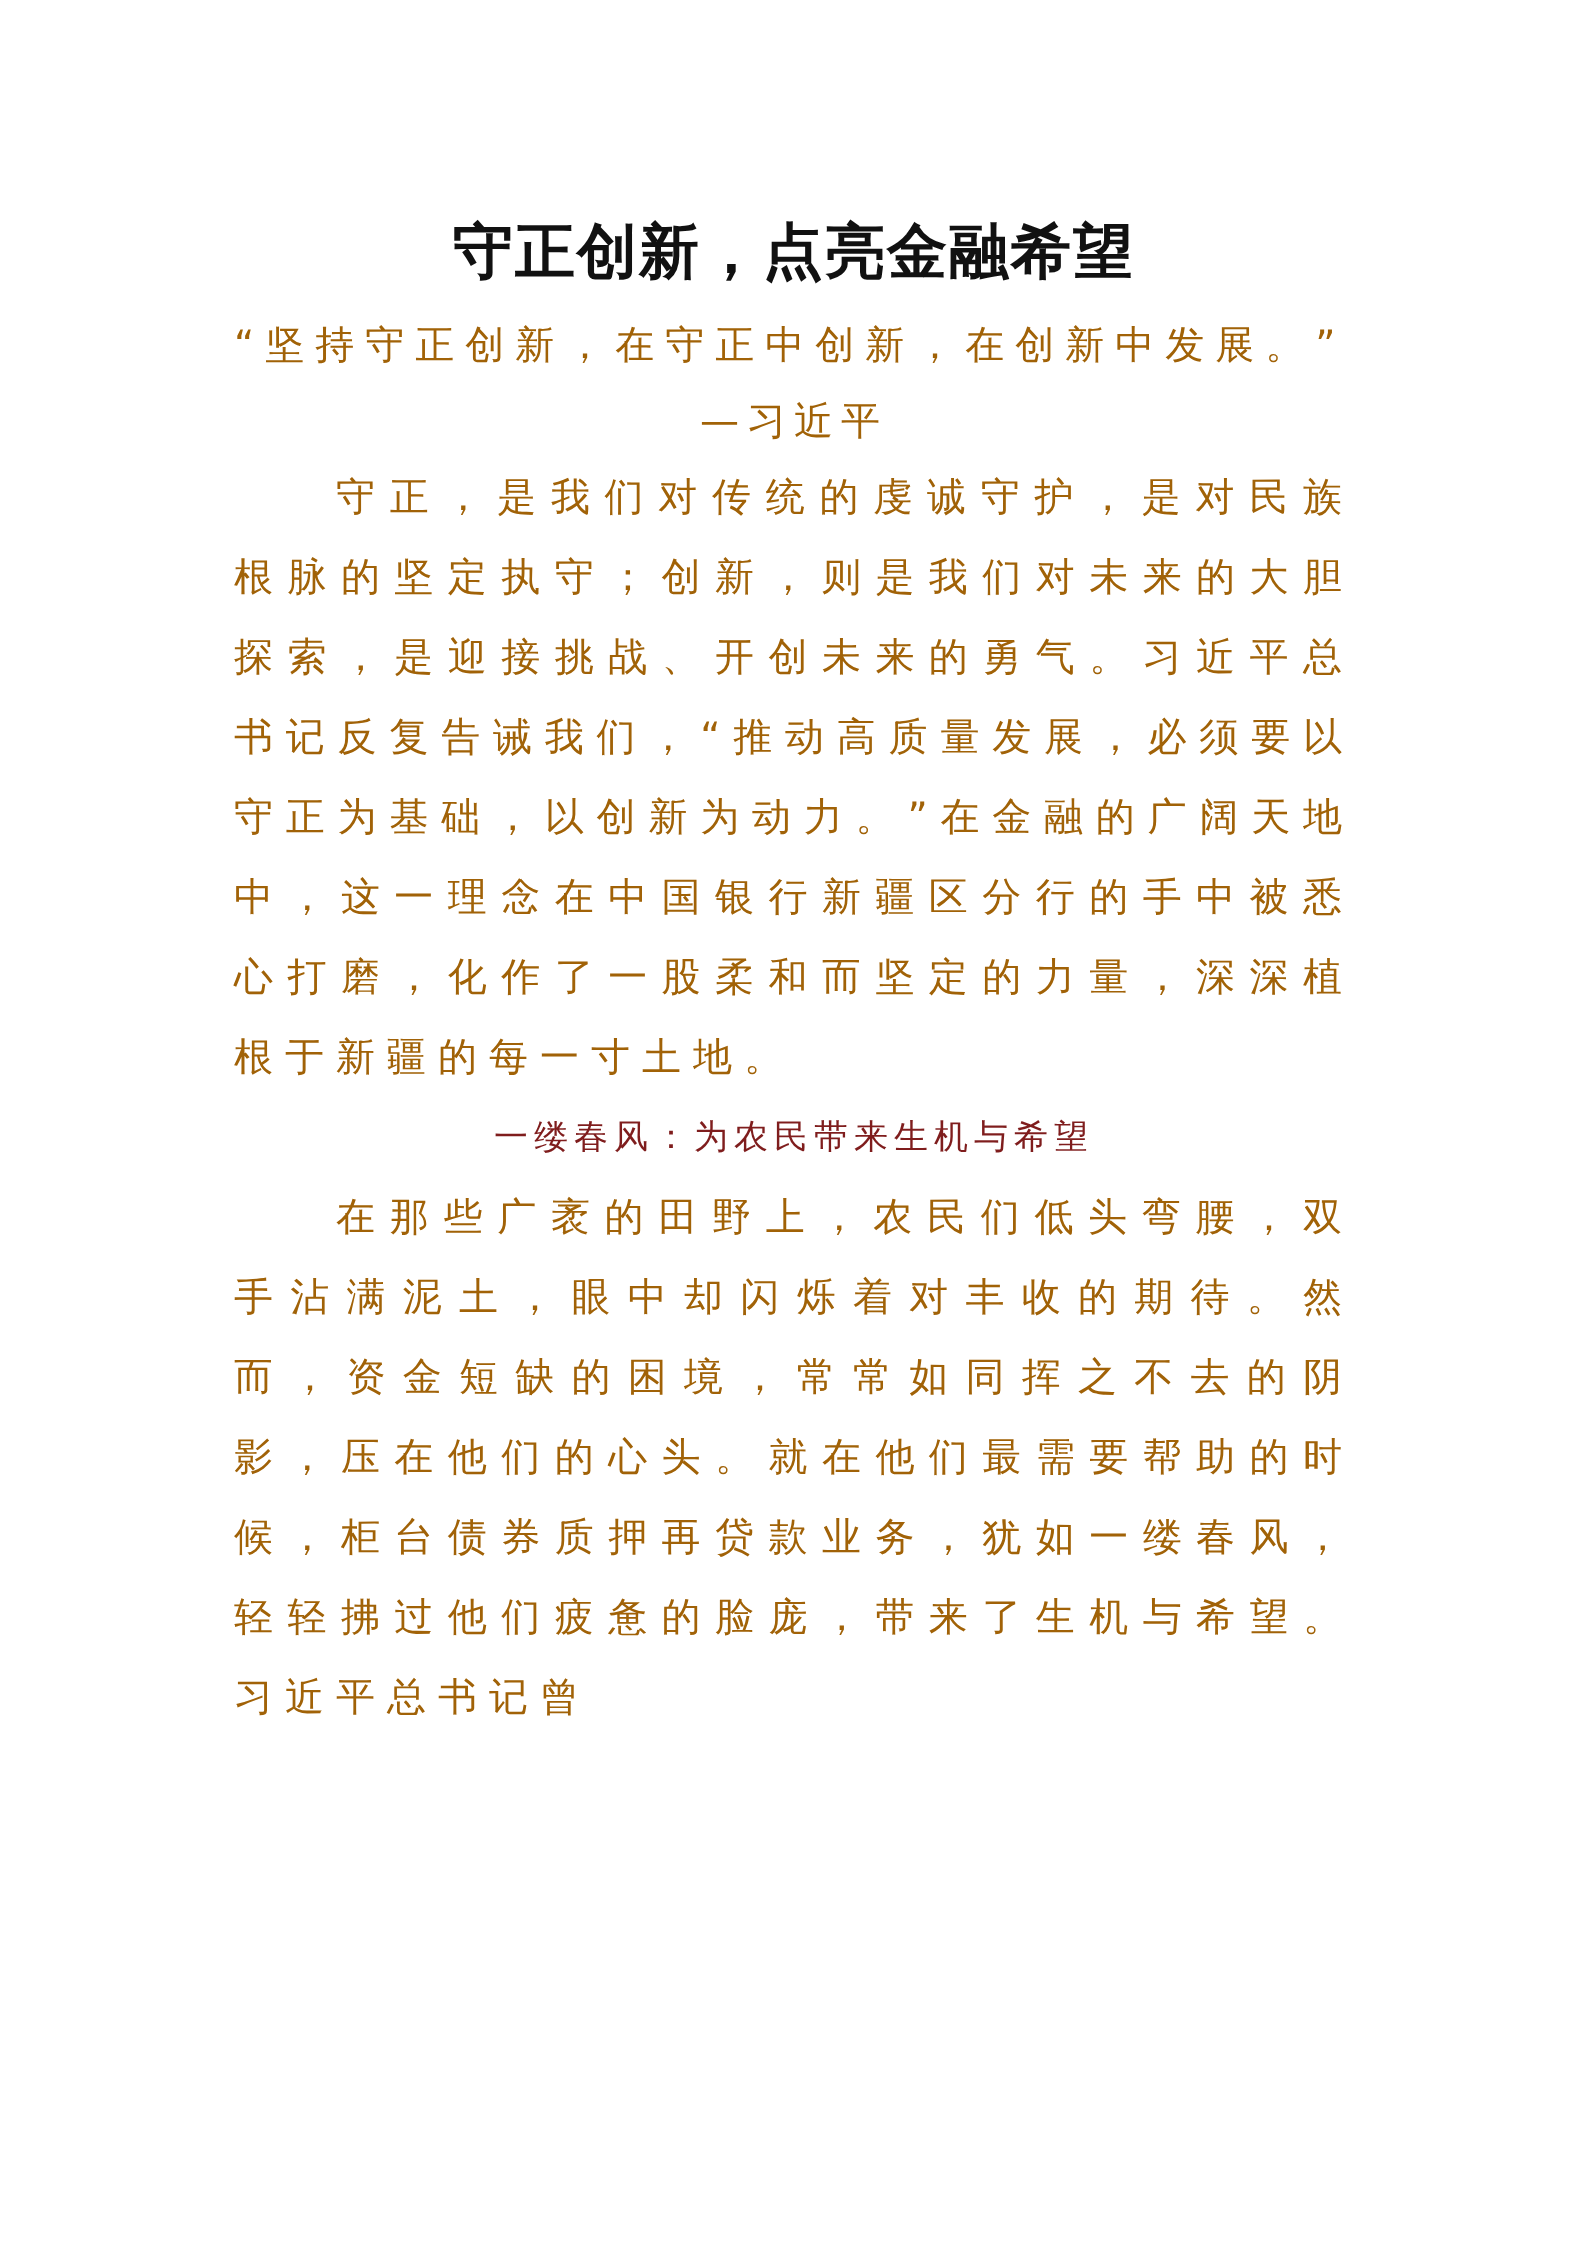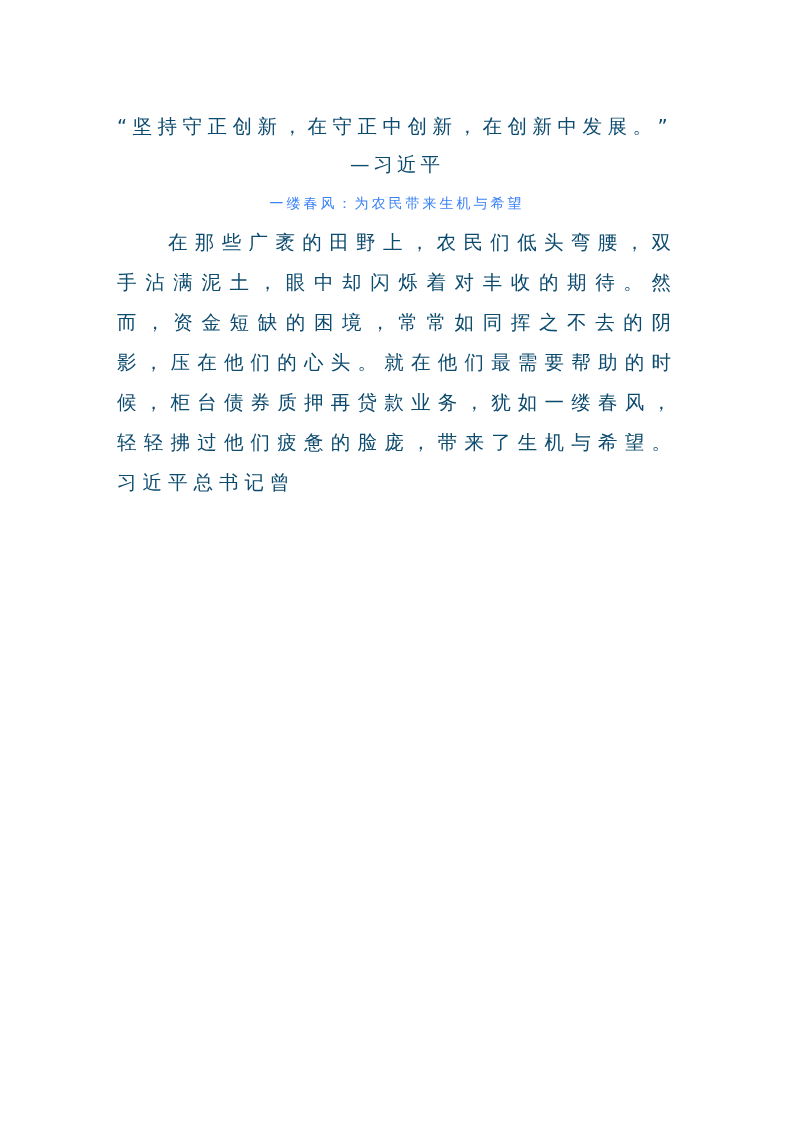--- a/index.html
+++ b/index.html
@@ -6,32 +6,34 @@
   body { width: 793px; height: 1122px; position: relative; overflow: hidden; color: #1a1a1a; }
   .page { position: absolute; left: 117px; top: 104px; width: 560px; }
   .title {
     font-family: "DejaVu Serif", "Liberation Serif", serif;
     font-weight: bold; font-size: 30px; text-align: center;
     margin: 0; height: 46px; line-height: 46px; letter-spacing: 1px; color: #111;
   }
   .p {
     font-family: "DejaVu Sans", "Liberation Sans", sans-serif;
     font-size: 19.5px; line-height: 40px; margin: 0;
-    text-align: justify; letter-spacing: 6px; color: #0c4a6e;
+    text-align: justify; letter-spacing: 6px; color: #a16207;
   }
   .indent { text-indent: 51px; }
   .quote { margin-top: 3px; line-height: 40px; letter-spacing: 5.5px; }
   .attrib { text-align: center; letter-spacing: 4px; line-height: 36px; }
   .subhead {
     font-family: "DejaVu Sans", "Liberation Sans", sans-serif;
-    font-size: 14px; line-height: 40px; text-align: center;
-    letter-spacing: 3px; margin: 0; color: #3b82f6; font-weight: 500;
+    font-size: 17px; line-height: 40px; text-align: center;
+    letter-spacing: 3px; margin: 0; color: #7f1d1d; font-weight: 500;
   }
 </style>
 </head>
 <body>
 
 <div class="page">
+  <h1 class="title">守正创新，点亮金融希望</h1>
   <p class="p quote">“坚持守正创新，在守正中创新，在创新中发展。”</p>
   <p class="p attrib">—习近平</p>
+  <p class="p indent">守正，是我们对传统的虔诚守护，是对民族根脉的坚定执守；创新，则是我们对未来的大胆探索，是迎接挑战、开创未来的勇气。习近平总书记反复告诫我们，“推动高质量发展，必须要以守正为基础，以创新为动力。”在金融的广阔天地中，这一理念在中国银行新疆区分行的手中被悉心打磨，化作了一股柔和而坚定的力量，深深植根于新疆的每一寸土地。</p>
   <h2 class="subhead">一缕春风：为农民带来生机与希望</h2>
   <p class="p indent">在那些广袤的田野上，农民们低头弯腰，双手沾满泥土，眼中却闪烁着对丰收的期待。然而，资金短缺的困境，常常如同挥之不去的阴影，压在他们的心头。就在他们最需要帮助的时候，柜台债券质押再贷款业务，犹如一缕春风，轻轻拂过他们疲惫的脸庞，带来了生机与希望。习近平总书记曾</p>
 </div>
 
 </body></html>

